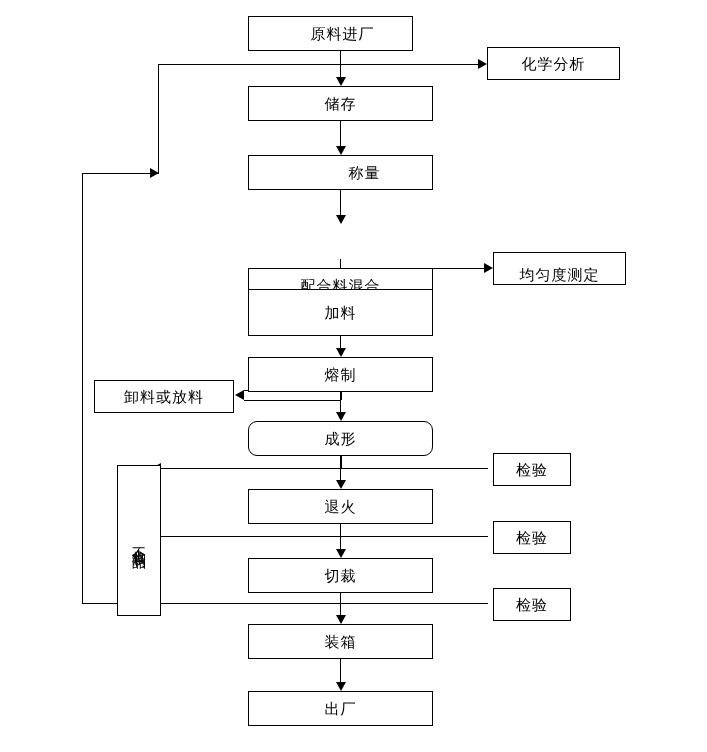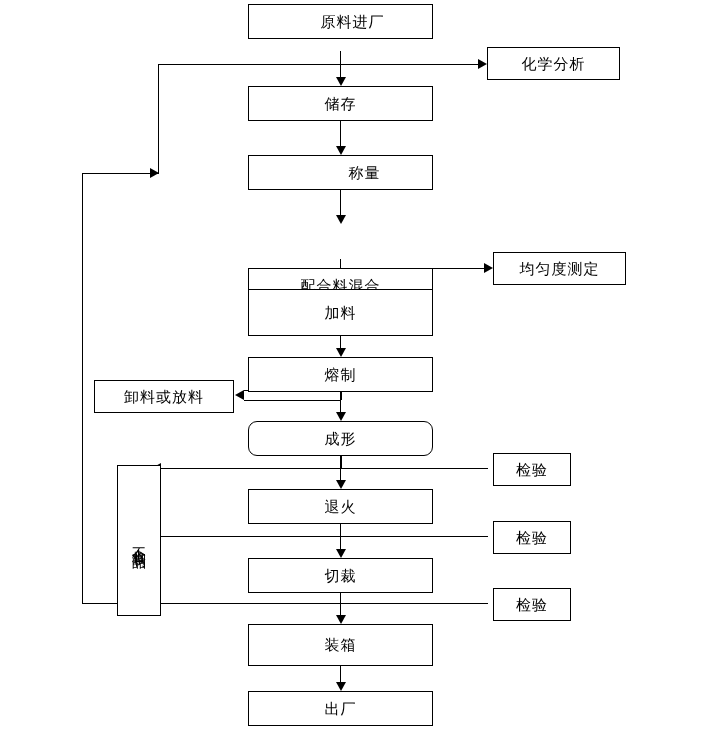--- a/index.html
+++ b/index.html
@@ -119,21 +119,21 @@
   <div class="arrow left" style="left:152px; top:463px;"></div>
 
   <div class="line v" style="left:341px; top:456px; height:12px;"></div>
 
   <div class="line h" style="left:161px; top:536px; width:327px;"></div>
   <div class="arrow left" style="left:152px; top:531px;"></div>
 
   <div class="line h" style="left:161px; top:603px; width:327px;"></div>
   <div class="arrow left" style="left:152px; top:598px;"></div>
 
-  <div class="node" style="left:248px; top:4px; width:185px; height:35px;padding-left:24px;">
+  <div class="node" style="left:248px; top:16px; width:165px; height:35px;padding-left:24px;">
     <span>原料进厂</span>
   </div>
   <div class="node" style="left:248px; top:86px; width:185px; height:35px;">
     <span>储存</span>
   </div>
   <div class="node" style="left:248px; top:155px; width:185px; height:35px;padding-left:48px;">
     <span>称量</span>
   </div>
   <div class="node" style="left:248px; top:224px; width:185px; height:35px;margin-top:44px;">
     <span>配合料混合</span>
@@ -146,31 +146,31 @@
   </div>
   <div class="node" style="left:248px; top:421px; width:185px; height:35px;border-radius:9px;">
     <span>成形</span>
   </div>
   <div class="node" style="left:248px; top:558px; width:185px; height:35px;">
     <span>切裁</span>
   </div>
   <div class="node" style="left:248px; top:489px; width:185px; height:35px;">
     <span>退火</span>
   </div>
-  <div class="node" style="left:248px; top:624px; width:185px; height:42px;">
+  <div class="node" style="left:248px; top:624px; width:185px; height:35px;">
     <span>装箱</span>
   </div>
   <div class="node" style="left:248px; top:691px; width:185px; height:35px;">
     <span>出厂</span>
   </div>
 
   <div class="node" style="left:487px; top:47px; width:133px; height:33px;">
     <span>化学分析</span>
   </div>
-  <div class="node" style="left:493px; top:252px; width:133px; height:33px;">
+  <div class="node" style="left:493px; top:252px; width:133px; height:33px;align-items:flex-end;">
     <span>均匀度测定</span>
   </div>
   <div class="node" style="left:493px; top:453px; width:78px; height:33px;">
     <span>检验</span>
   </div>
   <div class="node" style="left:493px; top:521px; width:78px; height:33px;">
     <span>检验</span>
   </div>
   <div class="node" style="left:493px; top:588px; width:78px; height:33px;">
     <span>检验</span>

